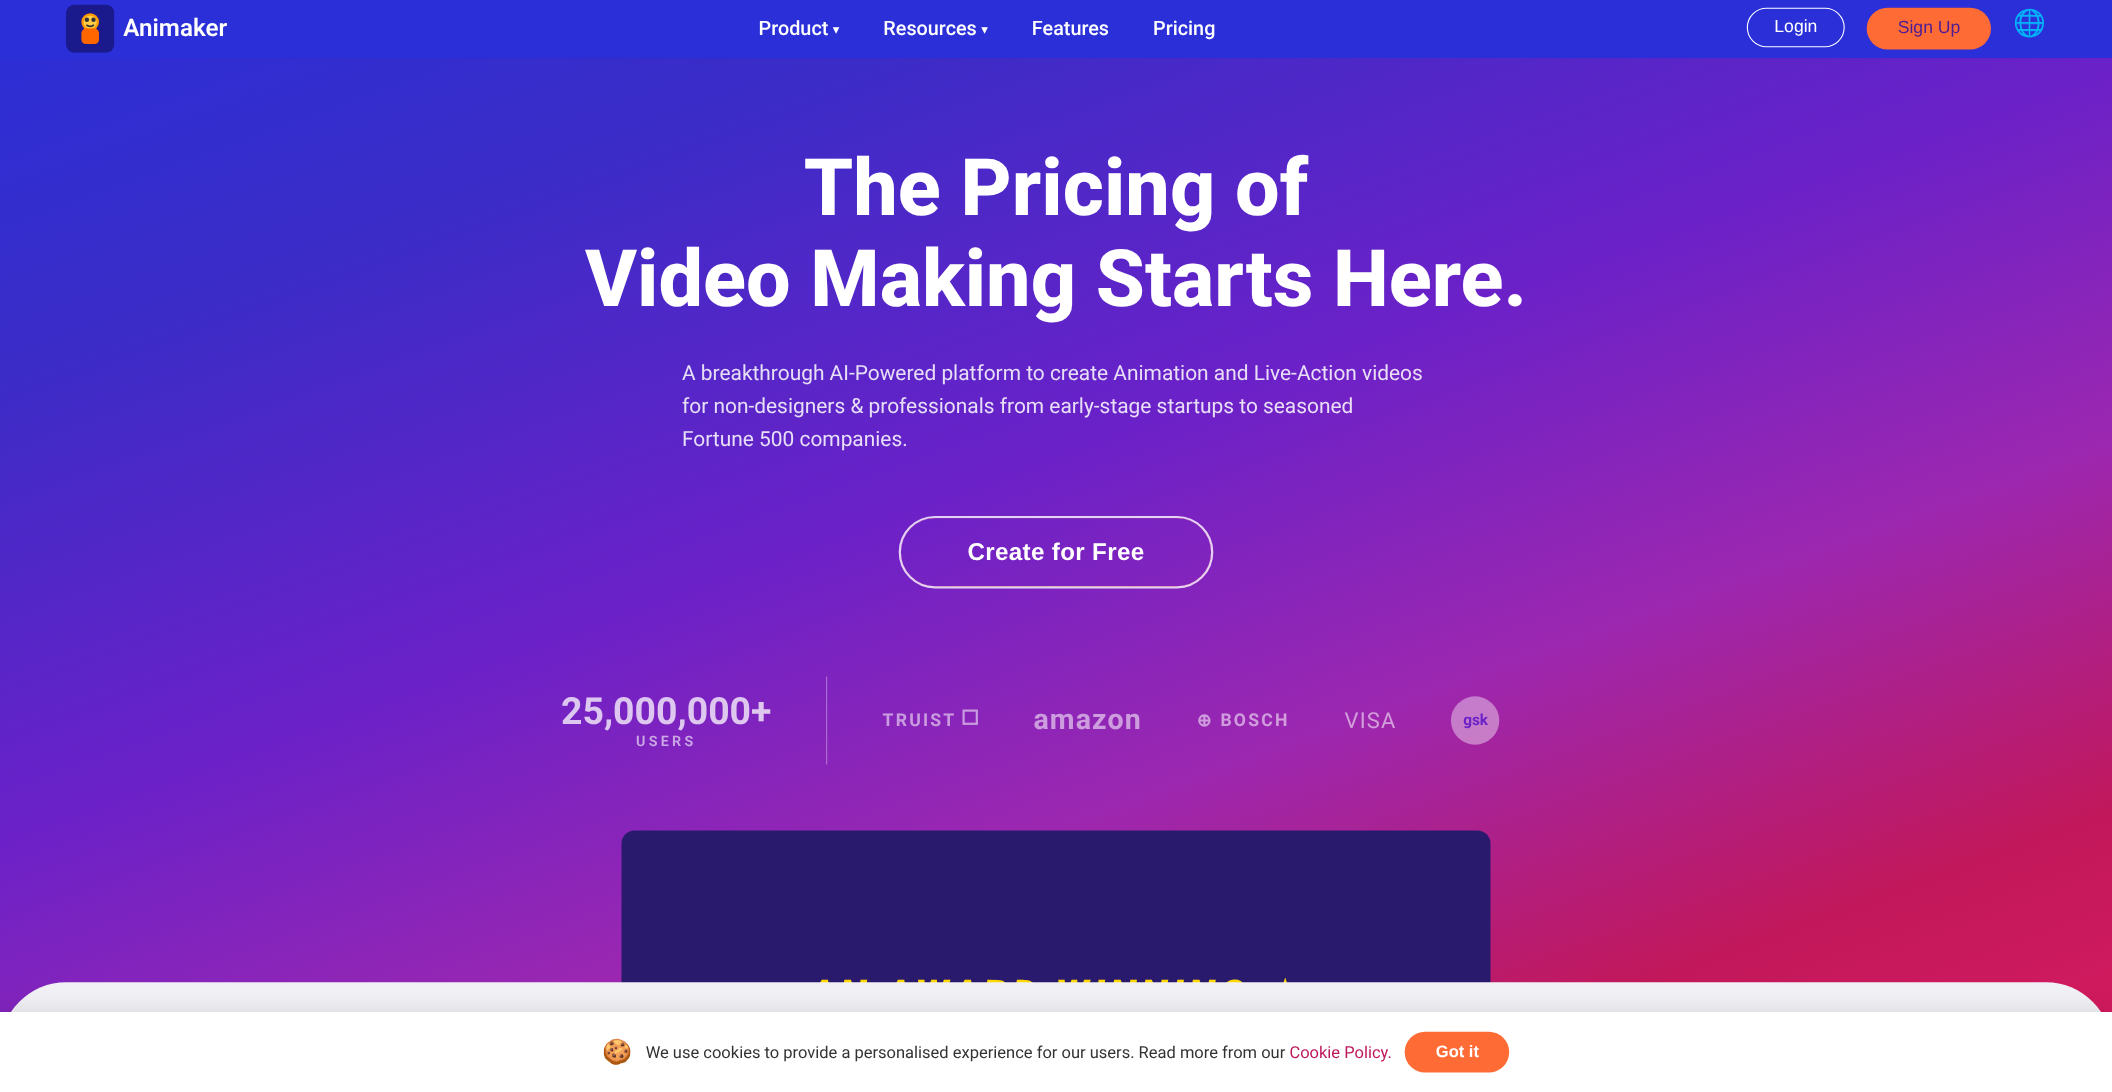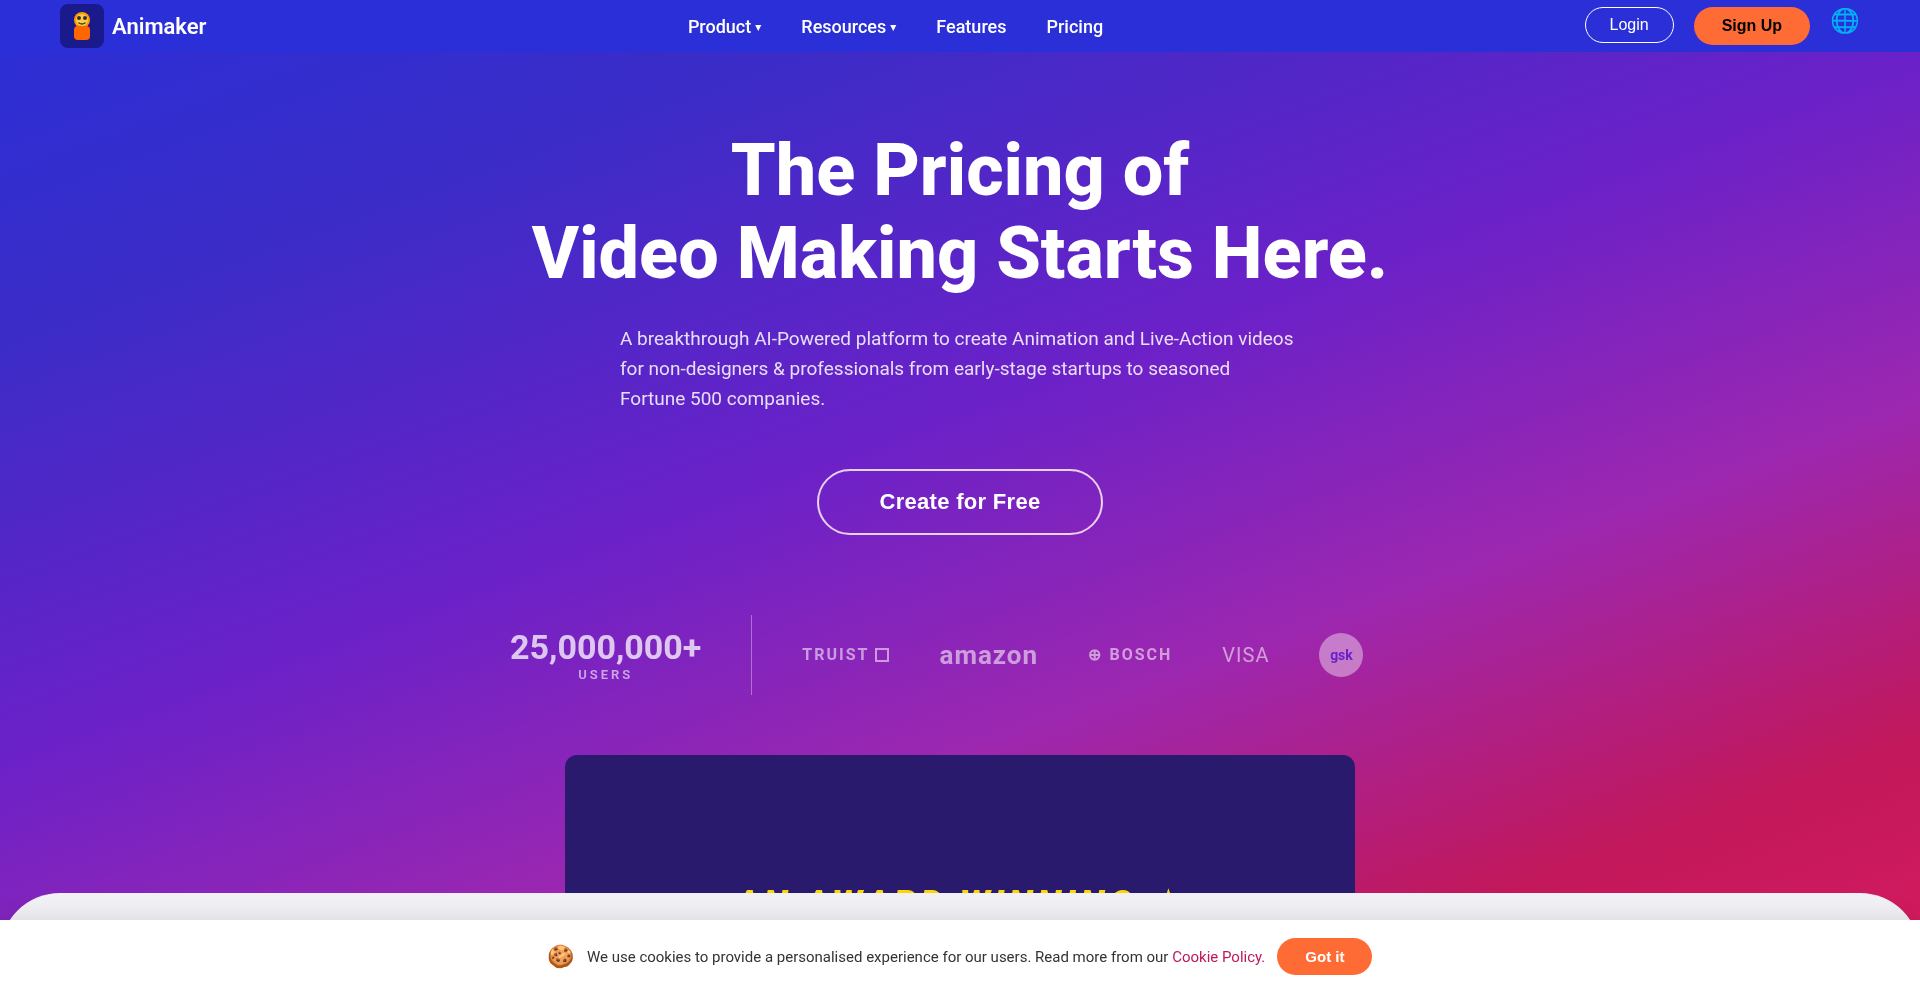--- a/index.html
+++ b/index.html
@@ -68,26 +68,26 @@
       color: #fff;
       padding: 8px 24px;
       border-radius: 24px;
       font-size: 16px;
       cursor: pointer;
       font-weight: 500;
     }
     .btn-signup {
       background: #ff6b35;
       border: none;
-      color: #000000;
+      color: #4c1d95;
       padding: 10px 28px;
       border-radius: 24px;
       font-size: 16px;
       cursor: pointer;
-      font-weight: 700;
+      font-weight: 400;
     }
     .globe-icon {
       color: #fff;
       font-size: 24px;
       cursor: pointer;
     }
 
     
     .hero {
       width: 100%;
@@ -253,21 +253,20 @@
       border-radius: 24px;
       font-size: 15px;
       font-weight: 600;
       cursor: pointer;
       white-space: nowrap;
     }
 
     
     .truist-logo {
       display: flex;
-      align-items: center;
       gap: 6px;
       color: rgba(255,255,255,0.55);
     }
     .truist-box {
       display: inline-block;
       width: 14px;
       height: 14px;
       border: 2px solid rgba(255,255,255,0.55);
     }
   </style>

